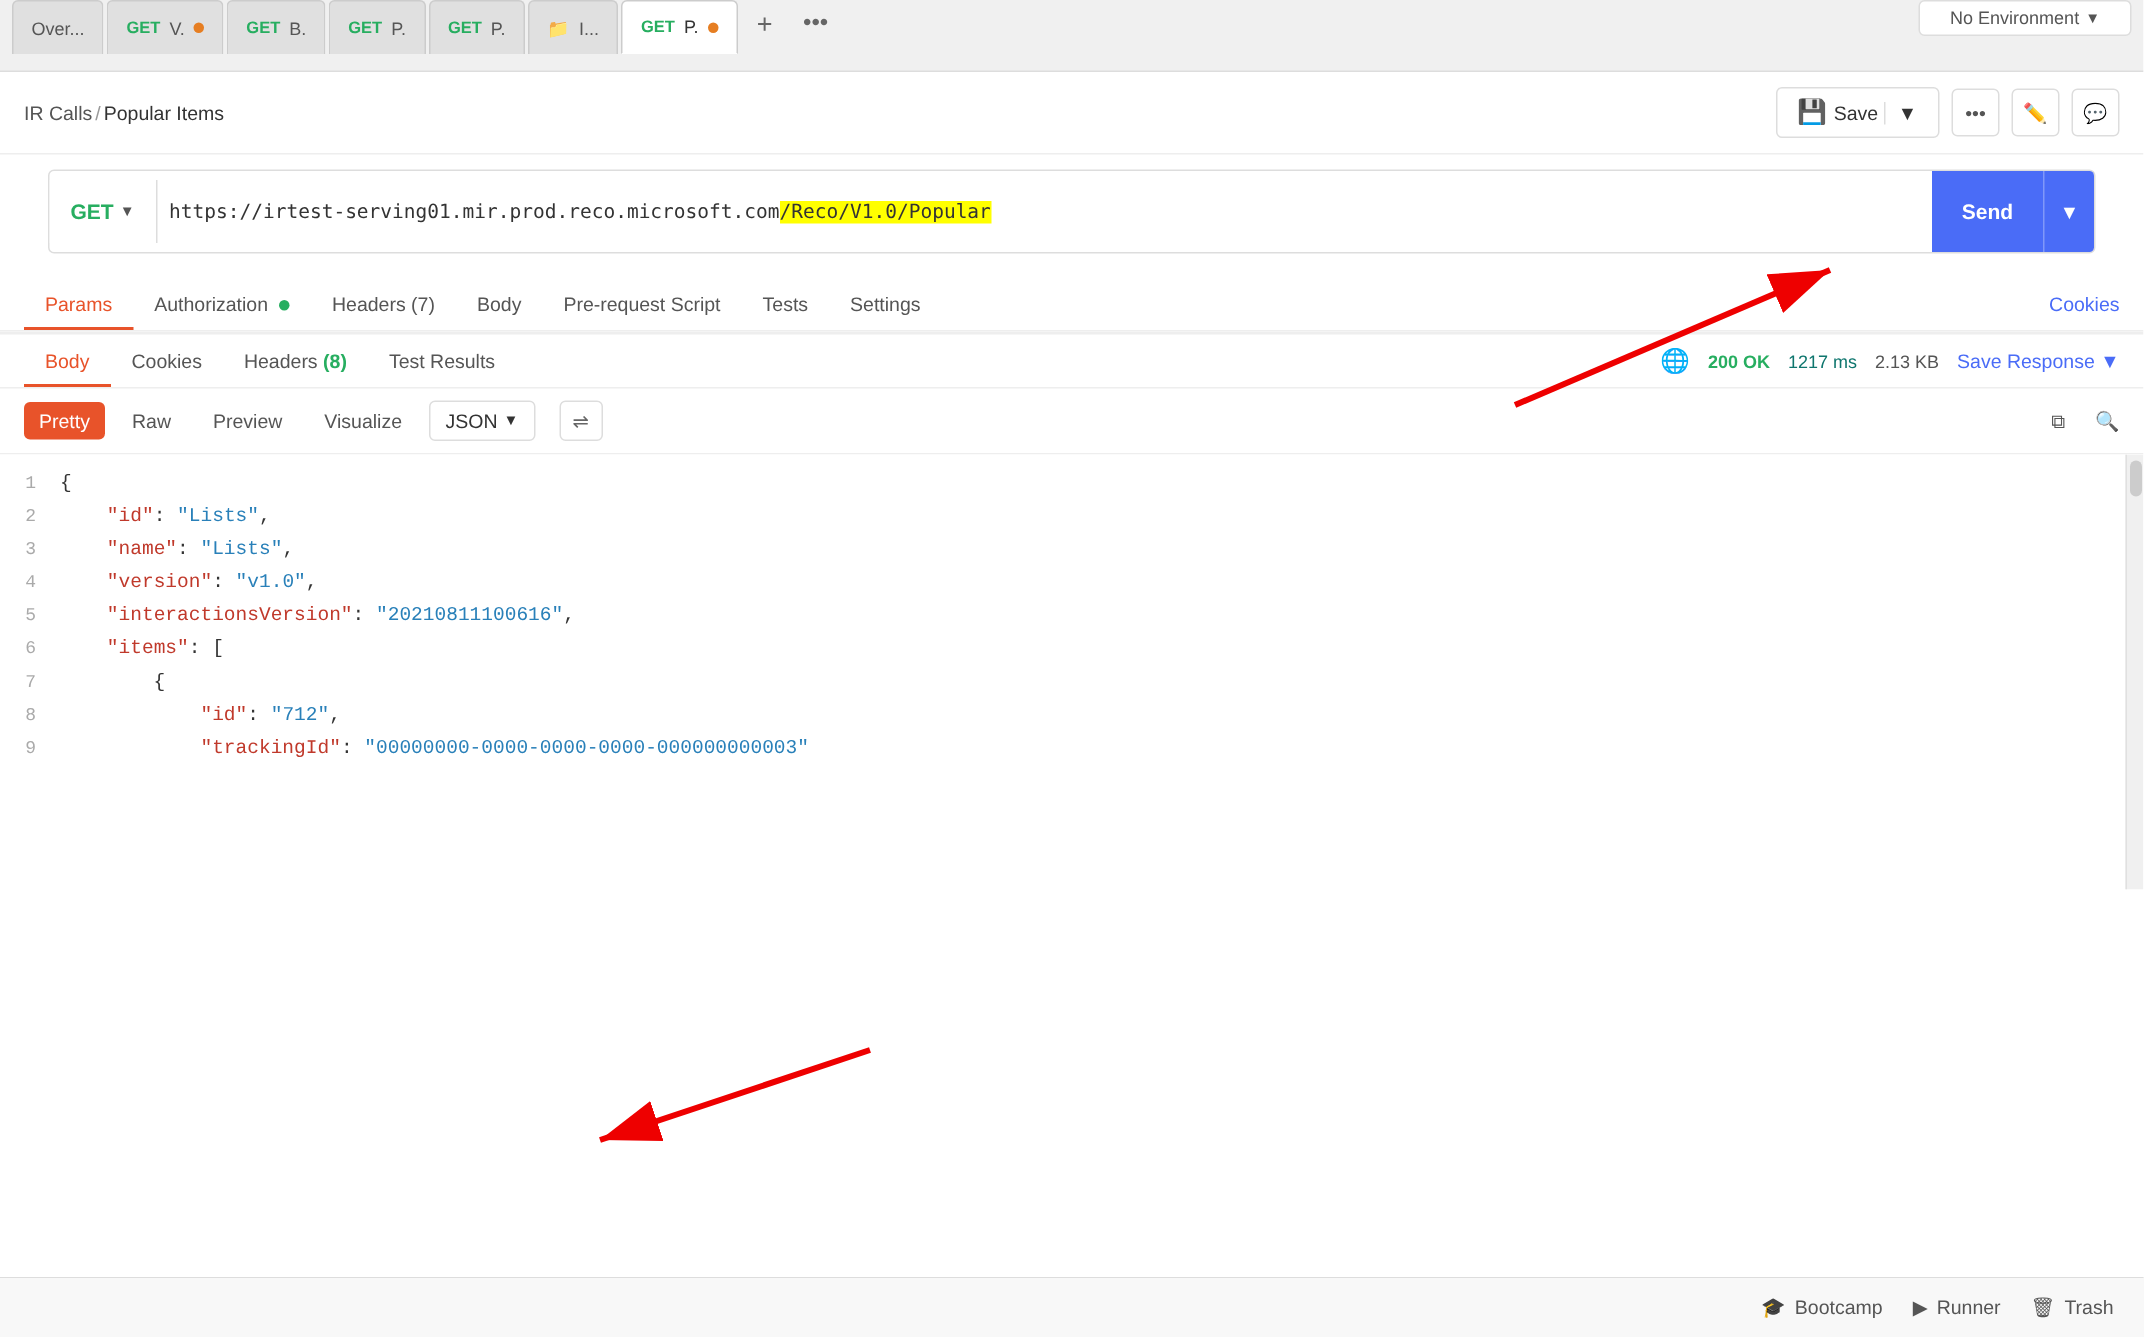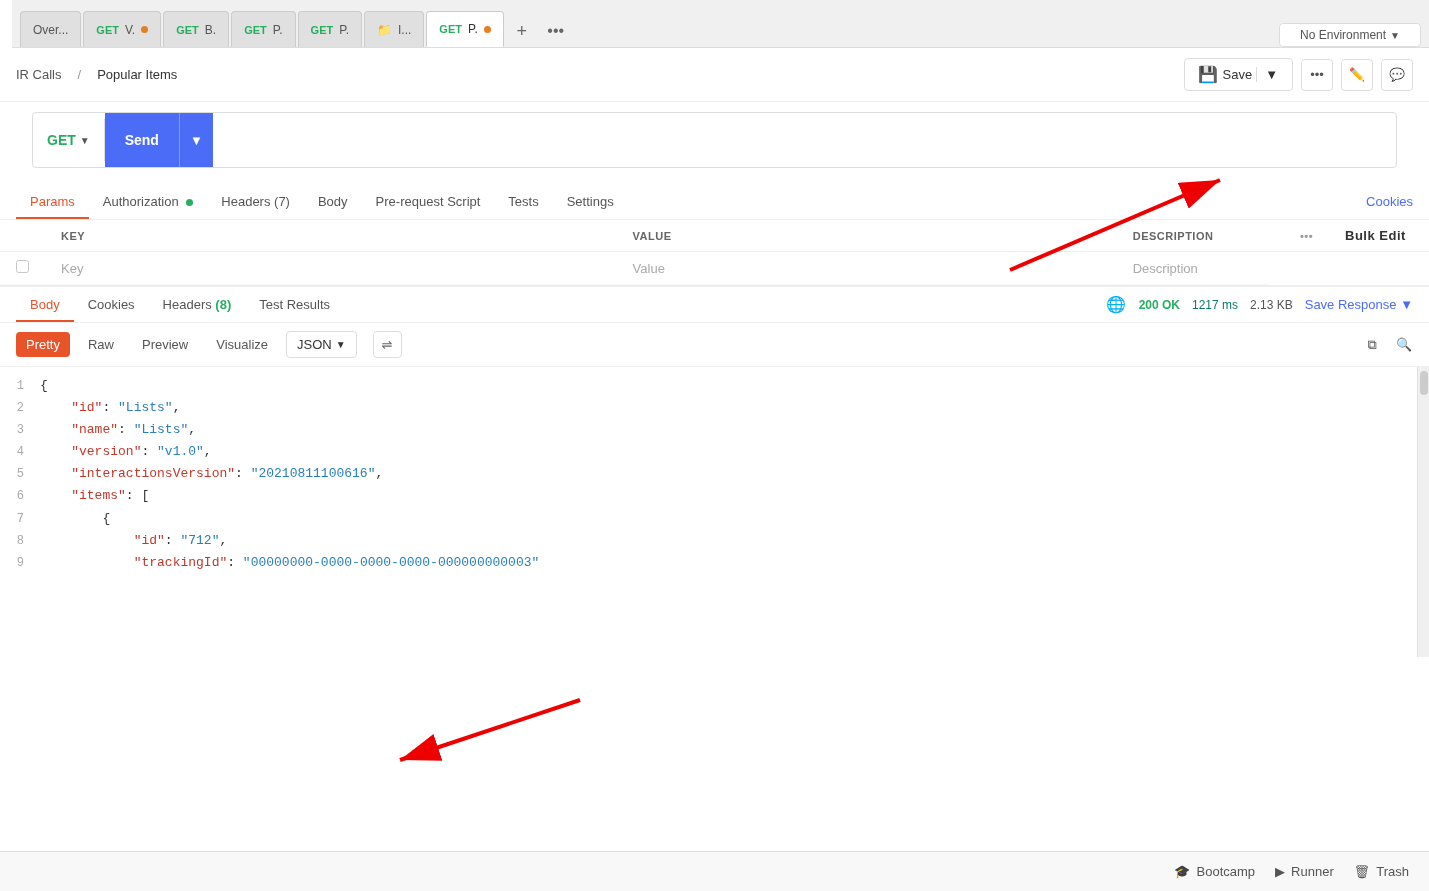--- a/index.html
+++ b/index.html
@@ -1,21 +1,21 @@
 <!DOCTYPE html>
 <html><head>
   <meta charset="utf-8">
   <style>
     * { box-sizing: border-box; margin: 0; padding: 0; }
     body { font-family: -apple-system, BlinkMacSystemFont, 'Segoe UI', sans-serif; font-size: 13px; background: #fff; color: #333; overflow: hidden; width: 1429px; height: 891px; }
 
     
     .tab-bar {
-      display: flex; align-items: flex-end; background: #f0f0f0; border-bottom: 1px solid #ddd;
-      height: 48px; padding: 0 8px; gap: 2px; overflow: hidden; margin-left: 12px;
+      display: flex; align-items: flex-start; background: #f0f0f0; border-bottom: 1px solid #ddd;
+      height: 48px; padding: 0 8px; gap: 2px; overflow: hidden;
     }
     .tab {
       display: flex; align-items: center; gap: 6px; padding: 0 12px; height: 36px;
       border-radius: 4px 4px 0 0; font-size: 12px; cursor: pointer; white-space: nowrap;
       background: #e0e0e0; border: 1px solid #ccc; border-bottom: none; color: #555;
       position: relative;
     }
     .tab.active { background: #fff; border-bottom: 1px solid #fff; z-index: 1; color: #333; }
     .tab .method { font-size: 11px; font-weight: 600; }
     .tab .method.get { color: #27ae60; }
@@ -23,21 +23,21 @@
     .tab .dot.orange { background: #e67e22; }
     .tab-add { width: 32px; height: 32px; display: flex; align-items: center; justify-content: center; font-size: 18px; cursor: pointer; color: #666; border-radius: 4px; }
     .tab-more { width: 32px; height: 32px; display: flex; align-items: center; justify-content: center; font-size: 16px; cursor: pointer; color: #666; }
     .env-selector { margin-left: auto; display: flex; align-items: center; gap: 4px; padding: 4px 20px; border: 1px solid #ddd; border-radius: 4px; cursor: pointer; background: #fff; font-size: 12px; color: #555; }
 
     
     .request-header {
       display: flex; align-items: center; padding: 10px 16px; border-bottom: 1px solid #eee;
       background: #fff; gap: 12px;
     }
-    .breadcrumb { font-size: 13px; color: #555; display: flex; align-items: center; gap: 16px; }
+    .breadcrumb { font-size: 13px; color: #555; display: flex; align-items: center; gap: 2px; }
     .breadcrumb .current { color: #333; font-weight: 500; }
     .header-actions { margin-left: auto; display: flex; align-items: center; gap: 8px; }
     .save-btn { display: flex; align-items: center; gap: 4px; padding: 6px 14px; border: 1px solid #ddd; border-radius: 4px; cursor: pointer; background: #fff; font-size: 13px; color: #333; }
     .save-btn .chevron { border-left: 1px solid #ddd; padding-left: 8px; }
     .icon-btn { width: 32px; height: 32px; display: flex; align-items: center; justify-content: center; border: 1px solid #ddd; border-radius: 4px; cursor: pointer; background: #fff; color: #555; }
 
     
     .url-bar {
       display: flex; align-items: center; margin: 10px 16px; gap: 0; border: 1px solid #ddd; border-radius: 4px; overflow: hidden;
     }
@@ -220,20 +220,23 @@
       </div>
     </div>
   </div>
 
   <div style="padding: 0 16px 6px;">
     <div class="url-bar">
       <div class="method-selector">
         <span style="color:#27ae60; font-weight:700; font-size:14px;">GET</span>
         <span style="font-size:10px; color:#555;">▼</span>
       </div>
+      <div style="flex:1; display:flex; align-items:center; padding: 0 8px; font-size:13px; font-family: monospace;">
+        <span>https://irtest-serving01.mir.prod.reco.microsoft.com<span class="url-highlight">/Reco/V1.0/Popular</span></span>
+      </div>
       <div class="send-btn">
         <span class="send-label">Send</span>
         <span class="send-chevron">▼</span>
       </div>
     </div>
   </div>
 
   <div class="main-content">
 
     <div class="tabs-nav">
@@ -256,44 +259,20 @@
       <div class="nav-tab">
         <span>Tests</span>
       </div>
       <div class="nav-tab">
         <span>Settings</span>
       </div>
       <span class="cookies-link">Cookies</span>
     </div>
 
     <div style="position:relative;">
-      <table class="params-table">
-        <thead>
-          <tr>
-            <th class="col-check"></th>
-            <th class="col-key">KEY</th>
-            <th class="col-value">VALUE</th>
-            <th>DESCRIPTION</th>
-            <th style="width:60px; text-align:right; padding-right:16px;">
-              <span class="more-icon">•••</span>
-            </th>
-            <th style="width:100px;">
-              <span class="bulk-edit">Bulk Edit</span>
-            </th>
-          </tr>
-        </thead>
-        <tbody>
-          <tr class="placeholder-row">
-            <td><input type="checkbox" style="opacity: 0.4;"></td>
-            <td style="color:#aaa;">Key</td>
-            <td style="color:#aaa;">Value</td>
-            <td style="color:#aaa;">Description</td>
-          </tr>
-        </tbody>
-      </table>
     </div>
 
     <div class="response-section">
 
       <div class="response-tabs-bar">
         <div class="resp-tab active">
           <span>Body</span>
         </div>
         <div class="resp-tab">
           <span>Cookies</span>

